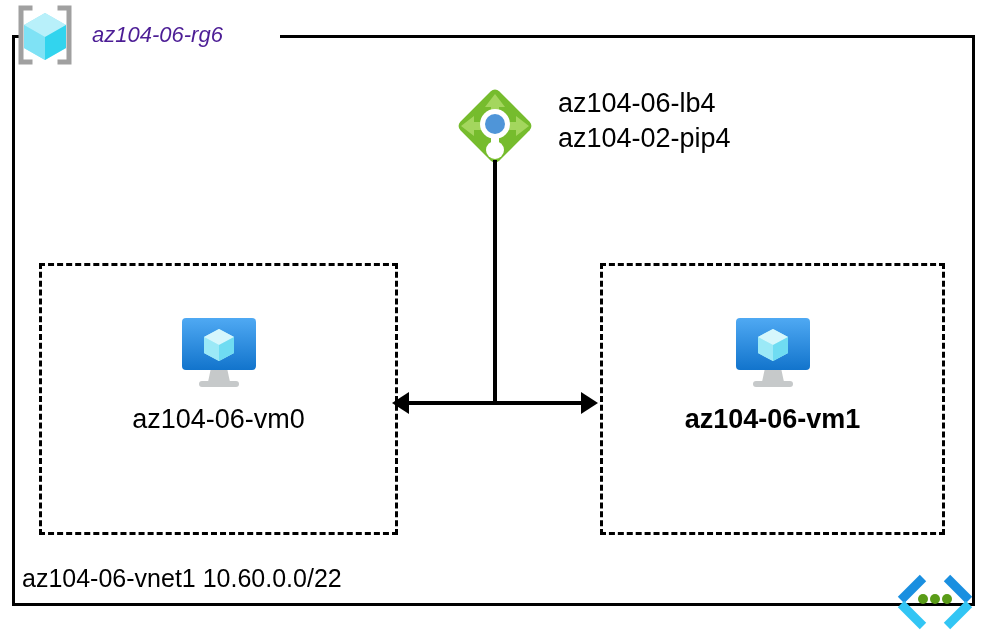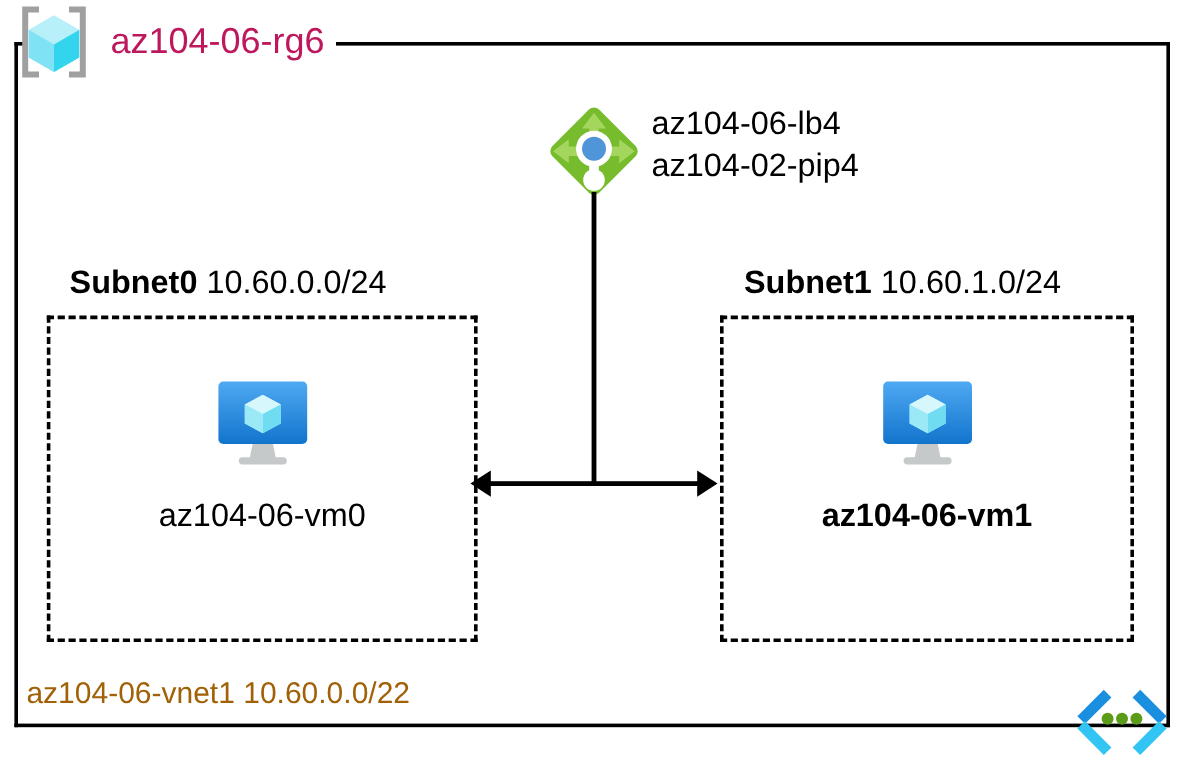--- a/index.html
+++ b/index.html
@@ -70,36 +70,37 @@
     display: flex;
     align-items: center;
     gap: 10px;
   }
   .rg-icon {
     width: 62px;
     height: 62px;
     display: block;
   }
   .rg-title {
-    font-size: 30px;
+    font-size: 22px;
     line-height: 1;
-    color: #be185d;
+    color: #4c1d95;
     white-space: nowrap;
     background: #ffffff;
     padding: 0 6px;
+    font-style: italic;
   }
 
   
   .lb-group {
     position: absolute;
     left: 447px;
     top: 78px;
     display: flex;
     align-items: flex-start;
-    gap: 0;
+    gap: 15px;
   }
   .lb-icon {
     width: 96px;
     height: 96px;
     display: block;
   }
   .lb-labels {
     padding-top: 8px;
   }
   .lb-label {
@@ -189,39 +190,39 @@
     align-items: center;
   }
   #vm0-node { left: 39px; top: 312px; width: 359px; }
   #vm1-node { left: 600px; top: 312px; width: 345px; font-weight: bold; }
   .vm-icon {
     width: 88px;
     height: 80px;
     display: block;
   }
   .vm-labels {
-    margin-top: 20px;
+    margin-top: 10px;
     text-align: center;
   }
   .vm-label {
     font-size: 27px;
     line-height: 1.3;
     white-space: nowrap;
     color: #000000;
   }
 
   
   .vnet-label {
     position: absolute;
     left: 22px;
     top: 566px;
     font-size: 25px;
     line-height: 1;
     white-space: nowrap;
-    color: #a16207;
+    color: #000000;
   }
   .vnet-icon {
     position: absolute;
     left: 893px;
     top: 574px;
     width: 84px;
     height: 56px;
     display: block;
   }
 </style>
@@ -279,24 +280,20 @@
     </div>
   </div>
 
   
   <div class="lb-stem"></div>
   <div class="bus-line"></div>
   <div class="arrow-head left"></div>
   <div class="arrow-head right"></div>
 
   
-  <div class="subnet-title" id="subnet0-title">
-    <span class="name">Subnet0</span>
-    <span class="cidr">10.60.0.0/24</span>
-  </div>
   <div class="subnet-box" id="subnet0-box"></div>
 
   <div class="vm-node" id="vm0-node">
     <span>
       <svg class="vm-icon" viewBox="0 0 88 80" xmlns="http://www.w3.org/2000/svg">
         <defs>
           <linearGradient id="mongrad0" x1="0" y1="0" x2="0" y2="1">
             <stop offset="0%" stop-color="#4fa9f3"></stop>
             <stop offset="100%" stop-color="#1274cc"></stop>
           </linearGradient>
@@ -312,24 +309,20 @@
         <polygon points="44,33 59,25 59,41 44,49" fill="#6fdcf2"></polygon>
         <polygon points="44,33 29,25 29,41 44,49" fill="#9be9f7"></polygon>
       </svg>
     </span>
     <div class="vm-labels">
       <div class="vm-label">az104-06-vm0</div>
     </div>
   </div>
 
   
-  <div class="subnet-title" id="subnet1-title">
-    <span class="name">Subnet1</span>
-    <span class="cidr">10.60.1.0/24</span>
-  </div>
   <div class="subnet-box" id="subnet1-box"></div>
 
   <div class="vm-node" id="vm1-node">
     <span>
       <svg class="vm-icon" viewBox="0 0 88 80" xmlns="http://www.w3.org/2000/svg">
         <defs>
           <linearGradient id="mongrad1" x1="0" y1="0" x2="0" y2="1">
             <stop offset="0%" stop-color="#4fa9f3"></stop>
             <stop offset="100%" stop-color="#1274cc"></stop>
           </linearGradient>

